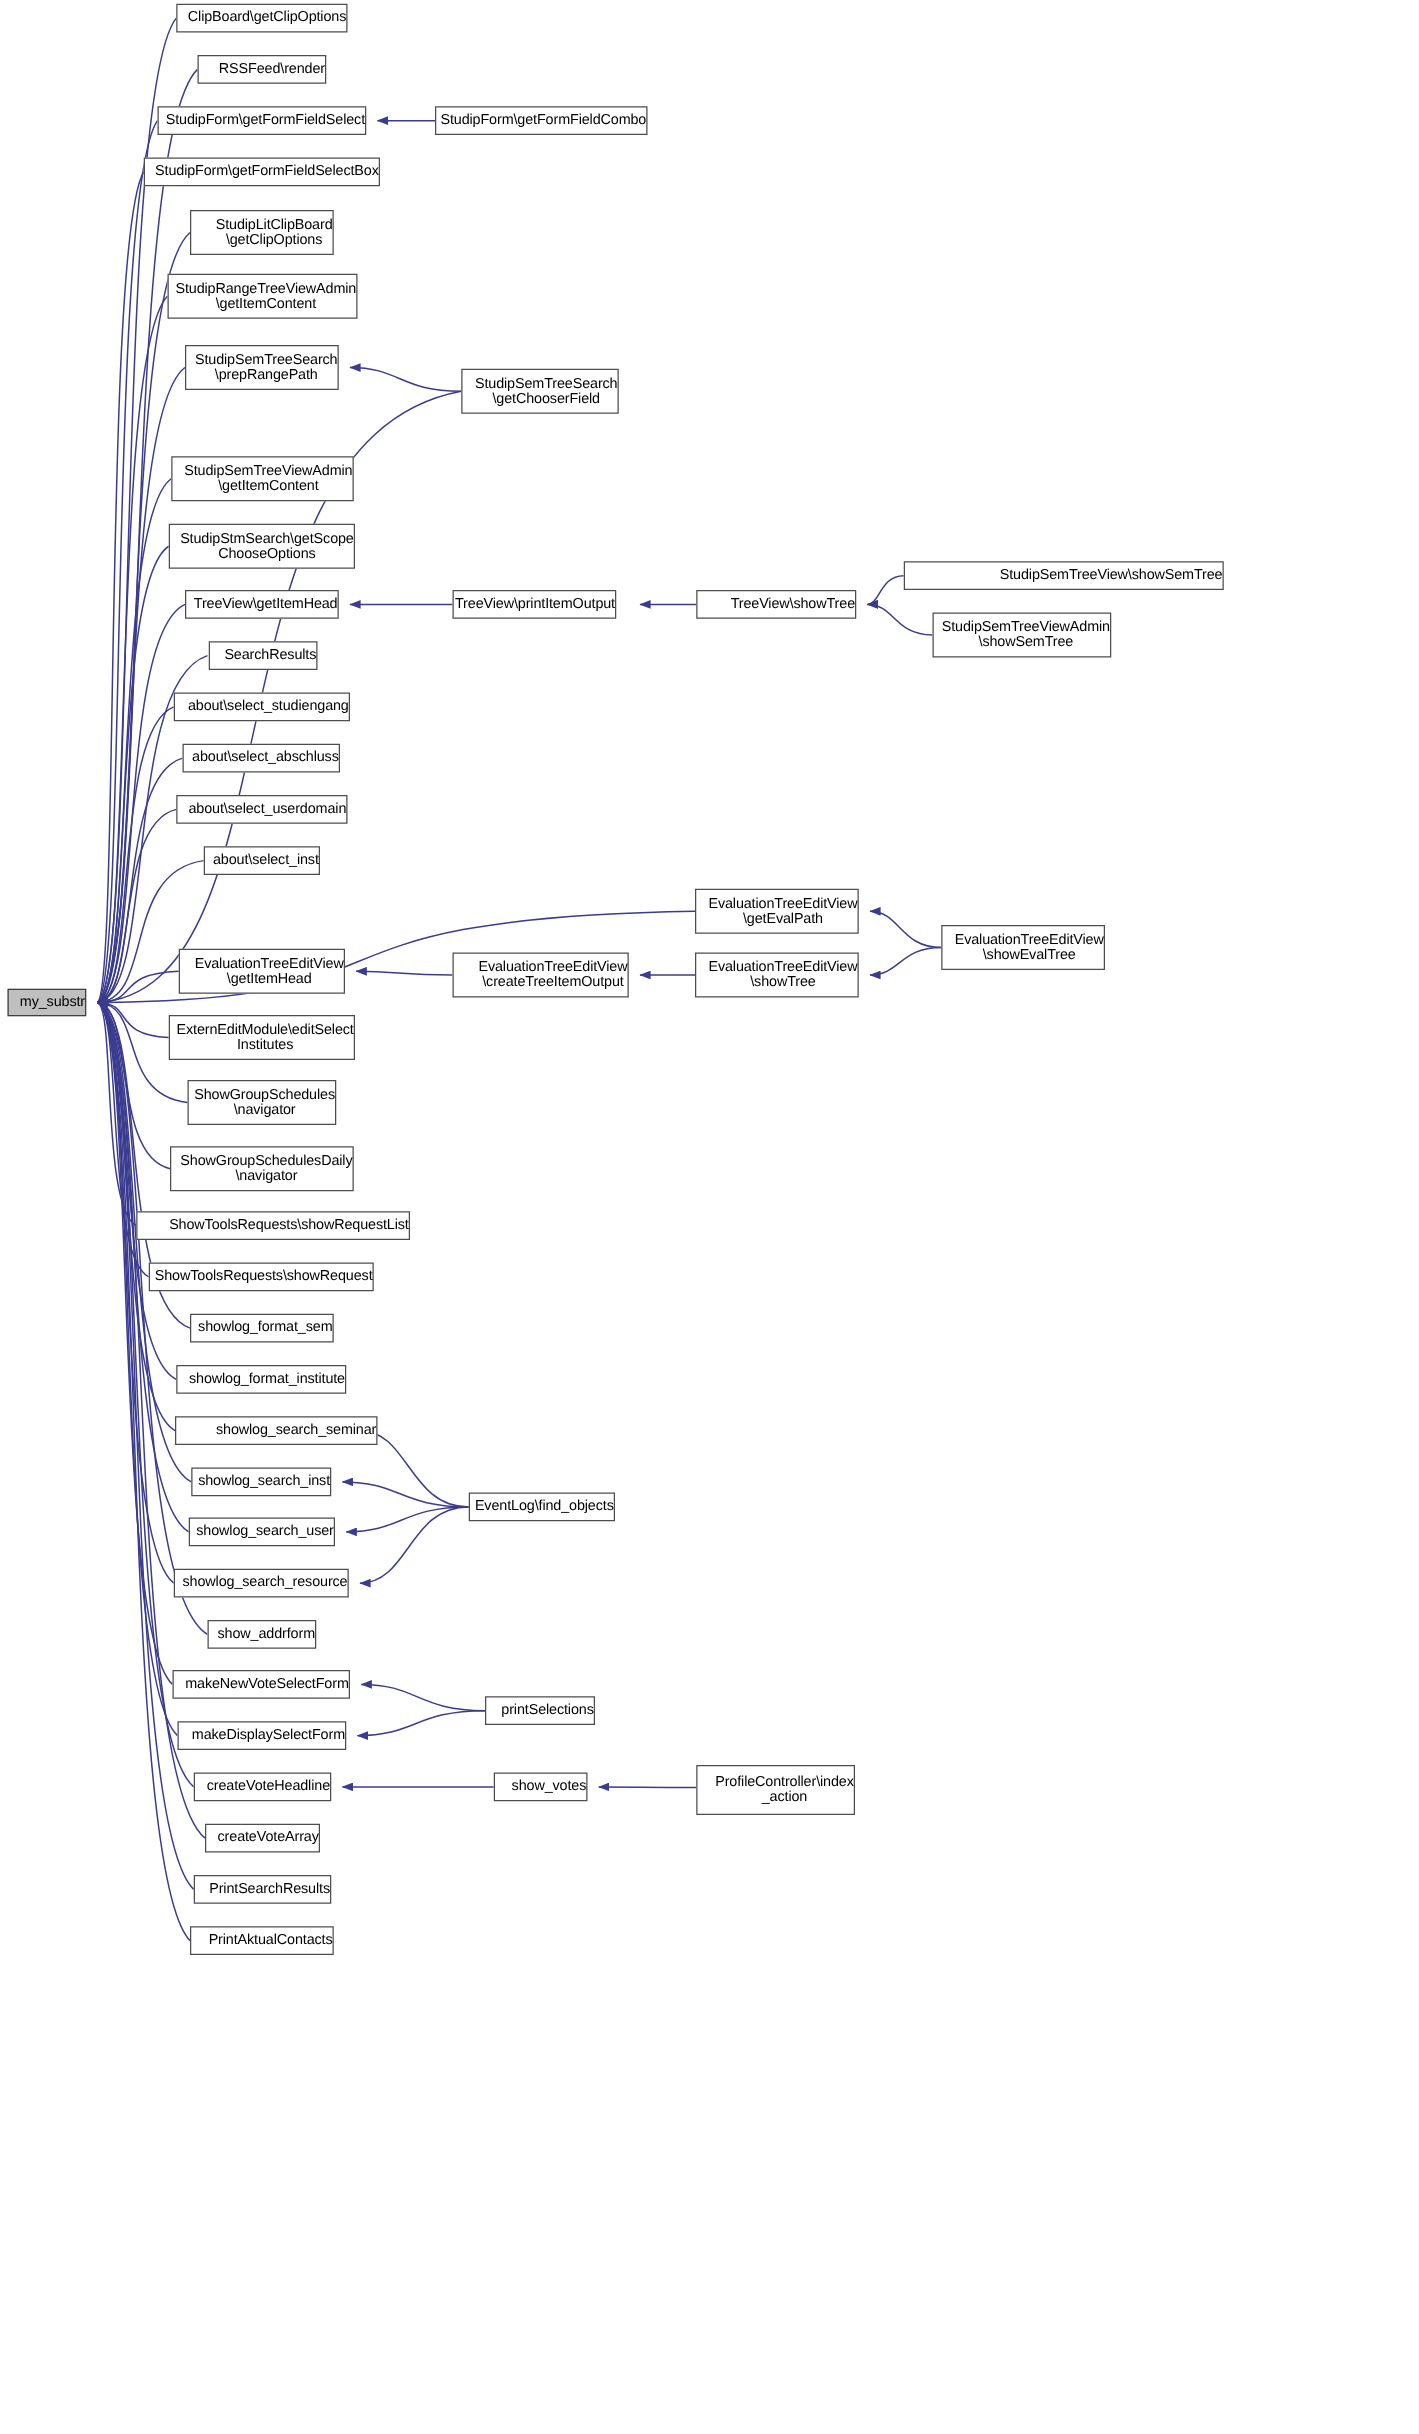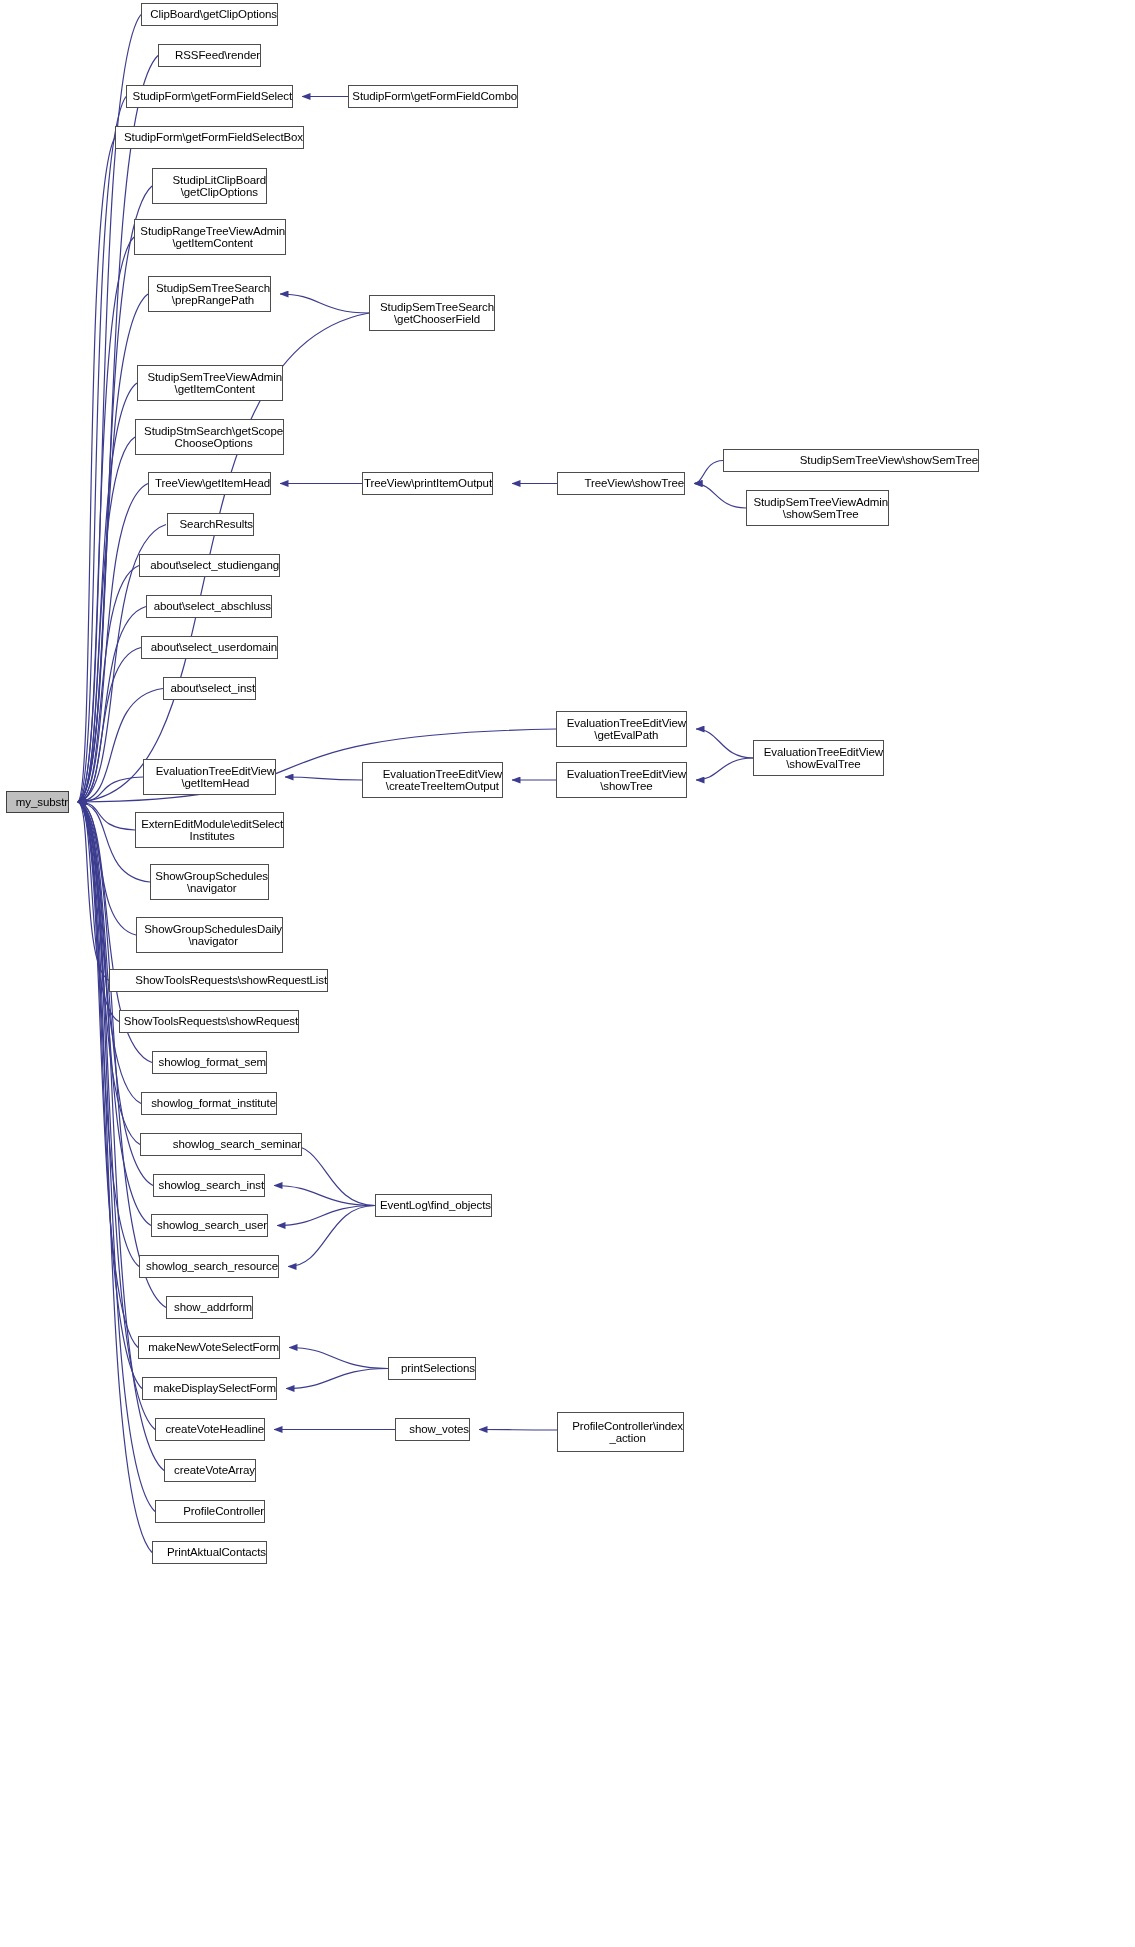--- a/index.html
+++ b/index.html
@@ -169,15 +169,15 @@
     <div class="node" style="left: 375px; top: 1194px; width: 117px; height: 23px; border-color: rgb(77, 77, 77);"><span>EventLog\find_objects</span></div>
     <div class="node" style="left: 166px; top: 1296px; width: 87px; height: 23px; border-color: rgb(77, 77, 77);"><span>show_addrform</span></div>
     <div class="node" style="left: 138px; top: 1336px; width: 142px; height: 23px; border-color: rgb(77, 77, 77);"><span>makeNewVoteSelectForm</span></div>
     <div class="node" style="left: 388px; top: 1357px; width: 88px; height: 23px; border-color: rgb(77, 77, 77);"><span>printSelections</span></div>
     <div class="node" style="left: 142px; top: 1377px; width: 135px; height: 23px; border-color: rgb(77, 77, 77);"><span>makeDisplaySelectForm</span></div>
     <div class="node" style="left: 155px; top: 1418px; width: 110px; height: 23px; border-color: rgb(77, 77, 77);"><span>createVoteHeadline</span></div>
     <div class="node" style="left: 395px; top: 1418px; width: 75px; height: 23px; border-color: rgb(77, 77, 77);"><span>show_votes</span></div>
     <div class="node" style="left: 557px; top: 1412px; width: 127px; height: 40px; border-color: rgb(77, 77, 77);"><span>ProfileController\index
 _action</span></div>
     <div class="node" style="left: 164px; top: 1459px; width: 92px; height: 23px; border-color: rgb(77, 77, 77);"><span>createVoteArray</span></div>
-    <div class="node" style="left: 155px; top: 1500px; width: 110px; height: 23px; border-color: rgb(77, 77, 77);"><span>ProfileController</span></div>
+    <div class="node" style="left: 155px; top: 1500px; width: 110px; height: 23px; border-color: rgb(77, 77, 77);"><span>PrintSearchResults</span></div>
     <div class="node" style="left: 152px; top: 1541px; width: 115px; height: 23px; border-color: rgb(77, 77, 77);"><span>PrintAktualContacts</span></div>
   </div>
 
 </body></html>

